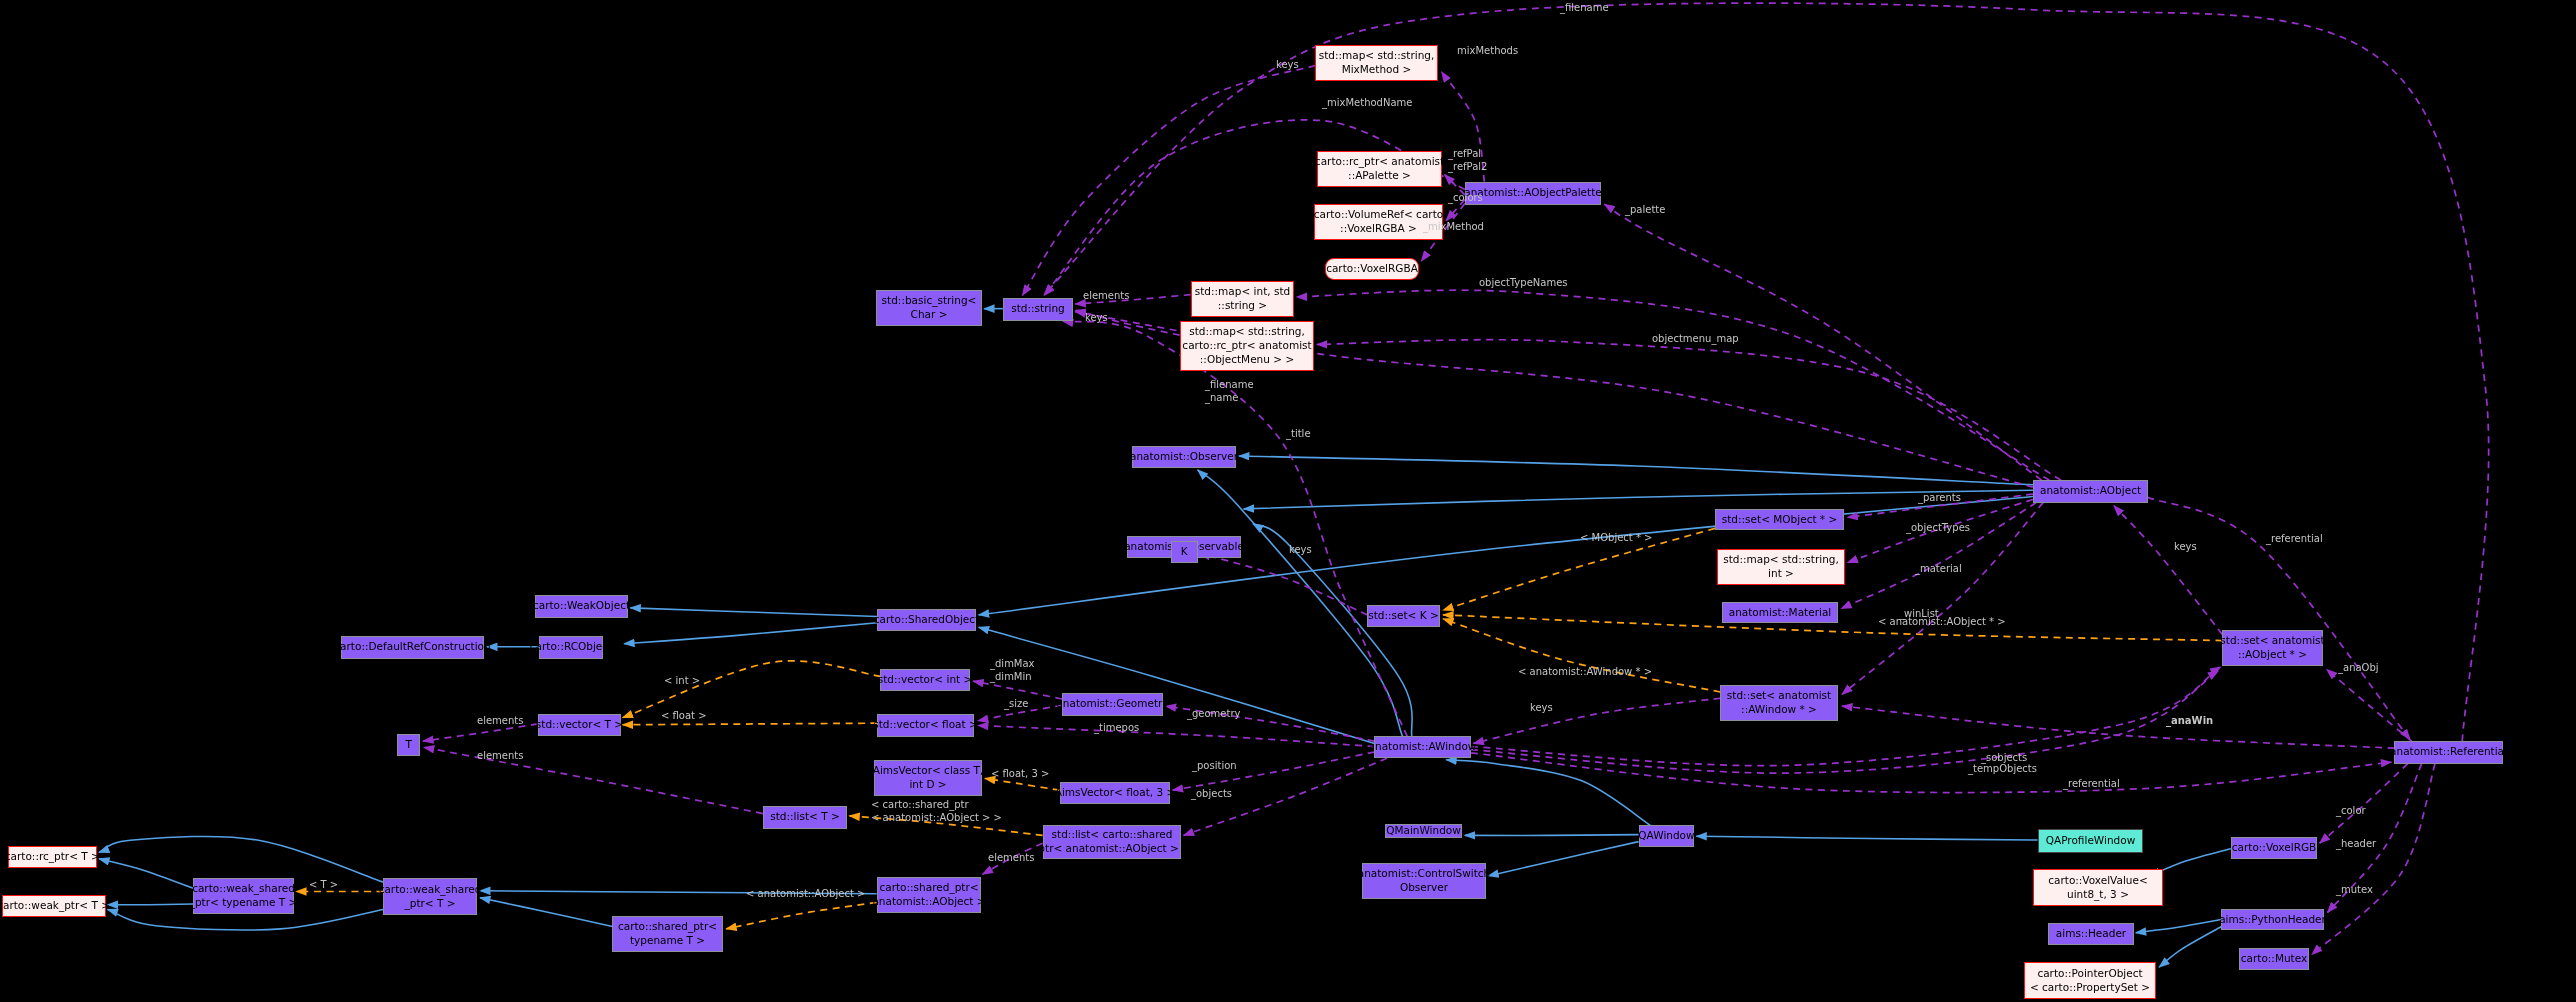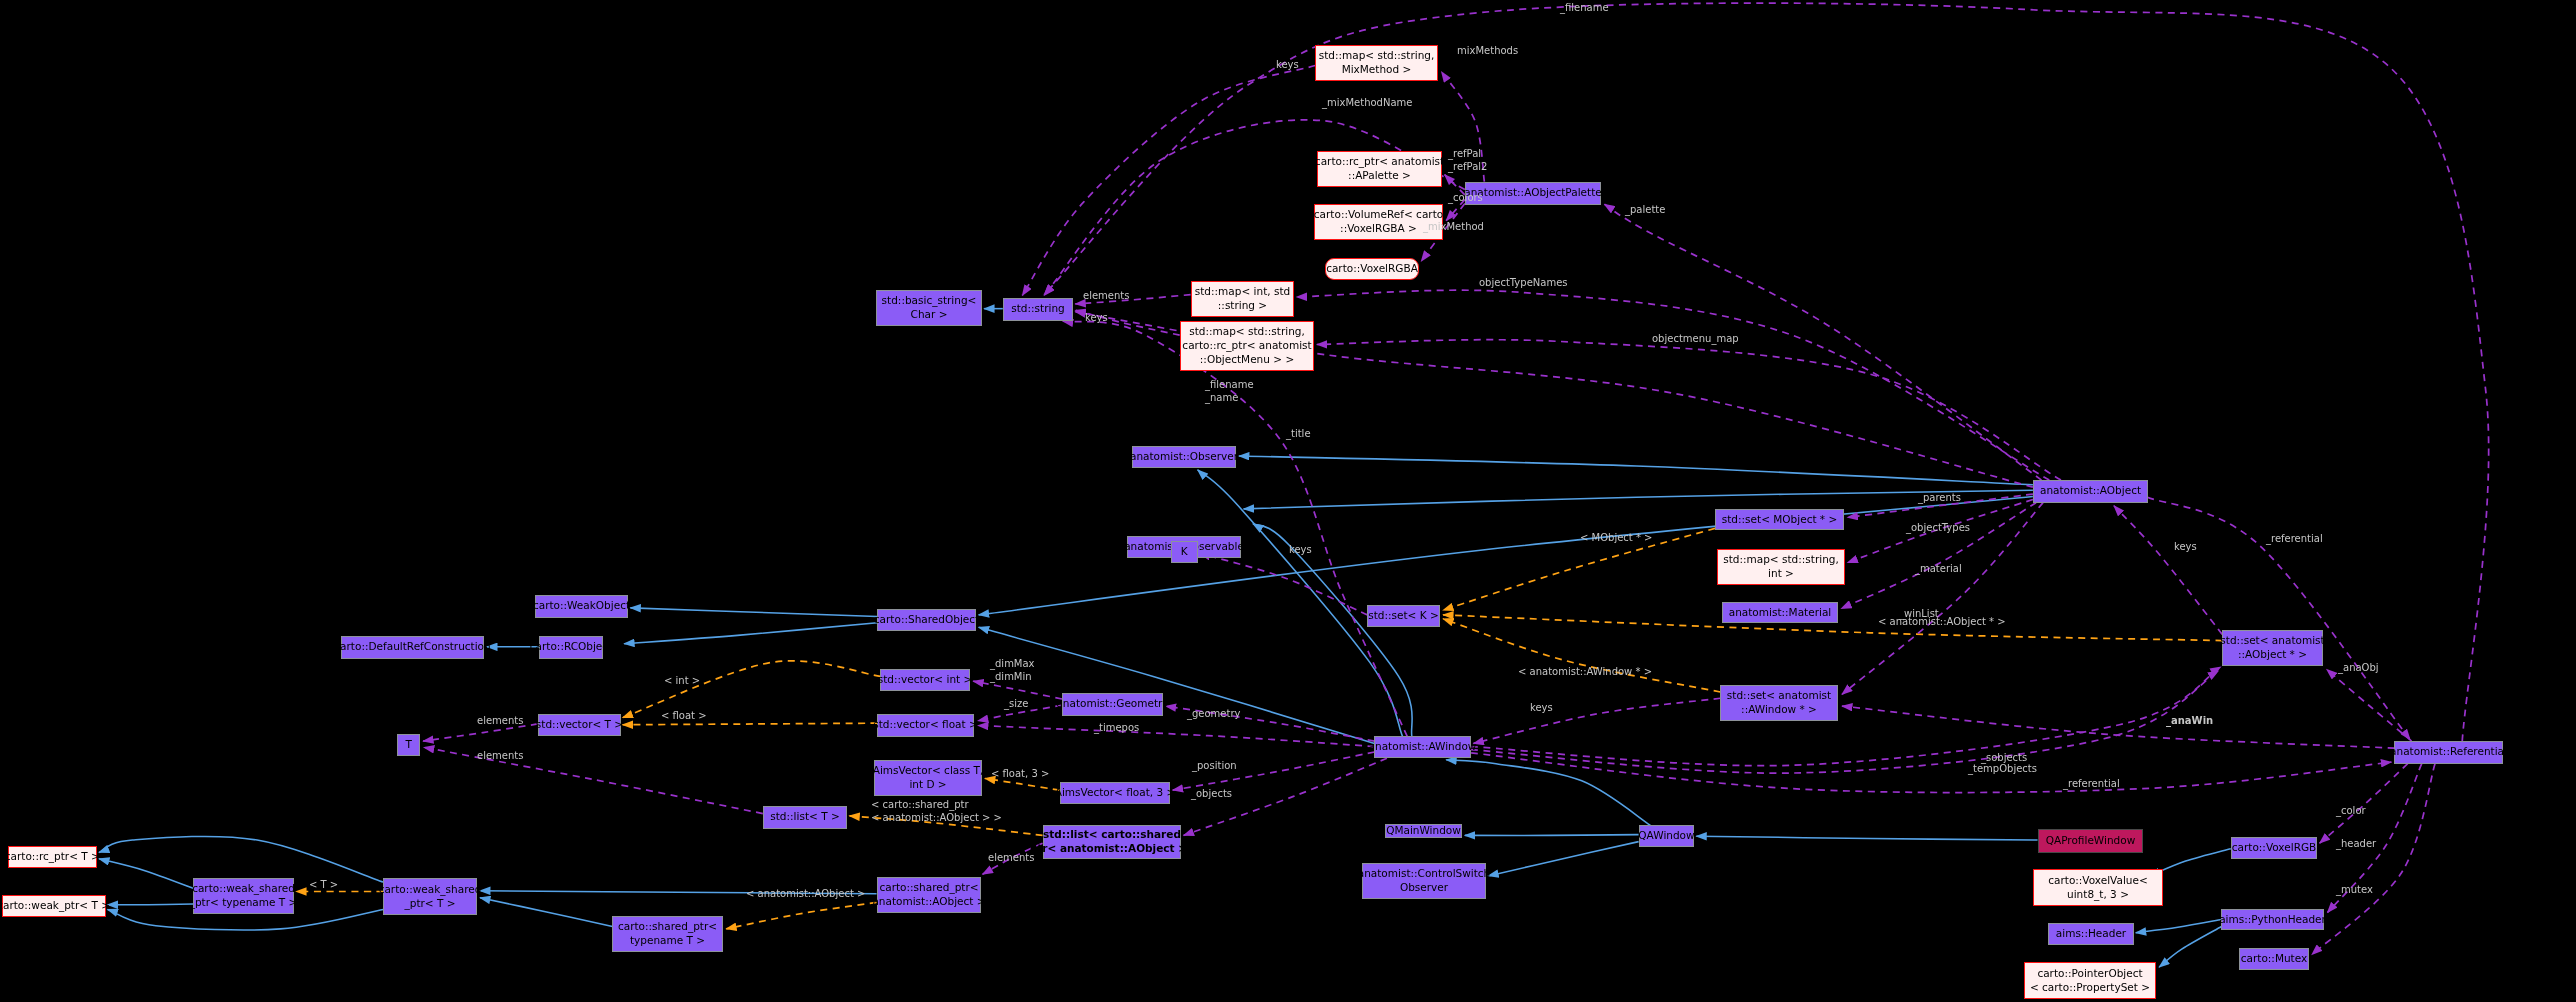--- a/index.html
+++ b/index.html
@@ -14,21 +14,21 @@
   .edge{fill:none;}
   .node{
     position:absolute;z-index:2;
     display:flex;align-items:center;justify-content:center;
     text-align:center;white-space:pre;line-height:1.32;
     font-size:10.5px;color:#000;
     background:#8b5cf6;border:1.2px solid #8d9299;
     box-sizing:border-box;cursor:pointer;
   }
   .node.red{background:#fff0f0;border:1.7px solid #ff1414;}
-  .node.gray{background:#be185d;border:1.4px solid #484848;cursor:default;}
+  .node.gray{background:#5eead4;border:1.4px solid #484848;cursor:default;}
   .edge-label{
     position:absolute;z-index:3;
     font-size:10px;color:#c6c6c6;white-space:pre;line-height:1.25;
   }
 </style>
 </head>
 <body>
 
 <div id="stage" style="background: rgb(0, 0, 0);">
   <svg id="edges" viewBox="0 0 3306 1287" xmlns="http://www.w3.org/2000/svg">
@@ -217,21 +217,21 @@
     <div class="node white" style="left: 877px; top: 609px; width: 99px; height: 22px;">carto::SharedObject</div>
     <div class="node white" style="left: 880px; top: 669px; width: 90px; height: 22px;">std::vector&lt; int &gt;</div>
     <div class="node white" style="left: 877px; top: 714px; width: 97px; height: 22.6px;">std::vector&lt; float &gt;</div>
     <div class="node white" style="left: 538px; top: 714px; width: 83px; height: 22px;">std::vector&lt; T &gt;</div>
     <div class="node white" style="left: 397px; top: 734px; width: 23.4px; height: 22px;">T</div>
     <div class="node white" style="left: 1062px; top: 693px; width: 101px; height: 22.6px;">anatomist::Geometry</div>
     <div class="node white" style="left: 874px; top: 760px; width: 108px; height: 36px;">AimsVector&lt; class T,
 int D &gt;</div>
     <div class="node white" style="left: 1060px; top: 782px; width: 110px; height: 22px;">AimsVector&lt; float, 3 &gt;</div>
     <div class="node white" style="left: 763px; top: 806px; width: 84px; height: 22.6px;">std::list&lt; T &gt;</div>
-    <div class="node white" style="left: 1043px; top: 825px; width: 138px; height: 34px; font-weight: bold;">std::list&lt; carto::shared
+    <div class="node white" style="left: 1043px; top: 825px; width: 138px; height: 34px;">std::list&lt; carto::shared
 _ptr&lt; anatomist::AObject &gt; &gt;</div>
     <div class="node red" style="left: 7.8px; top: 846px; width: 89px; height: 22px;">carto::rc_ptr&lt; T &gt;</div>
     <div class="node red" style="left: 1.6px; top: 895px; width: 104px; height: 22px;">carto::weak_ptr&lt; T &gt;</div>
     <div class="node white" style="left: 193px; top: 878px; width: 101px; height: 36px;">carto::weak_shared
 _ptr&lt; typename T &gt;</div>
     <div class="node white" style="left: 383px; top: 878px; width: 94px; height: 37px;">carto::weak_shared
 _ptr&lt; T &gt;</div>
     <div class="node white" style="left: 612px; top: 916px; width: 111px; height: 36px;">carto::shared_ptr&lt;
 typename T &gt;</div>
     <div class="node white" style="left: 877px; top: 877px; width: 104px; height: 36px;">carto::shared_ptr&lt;

